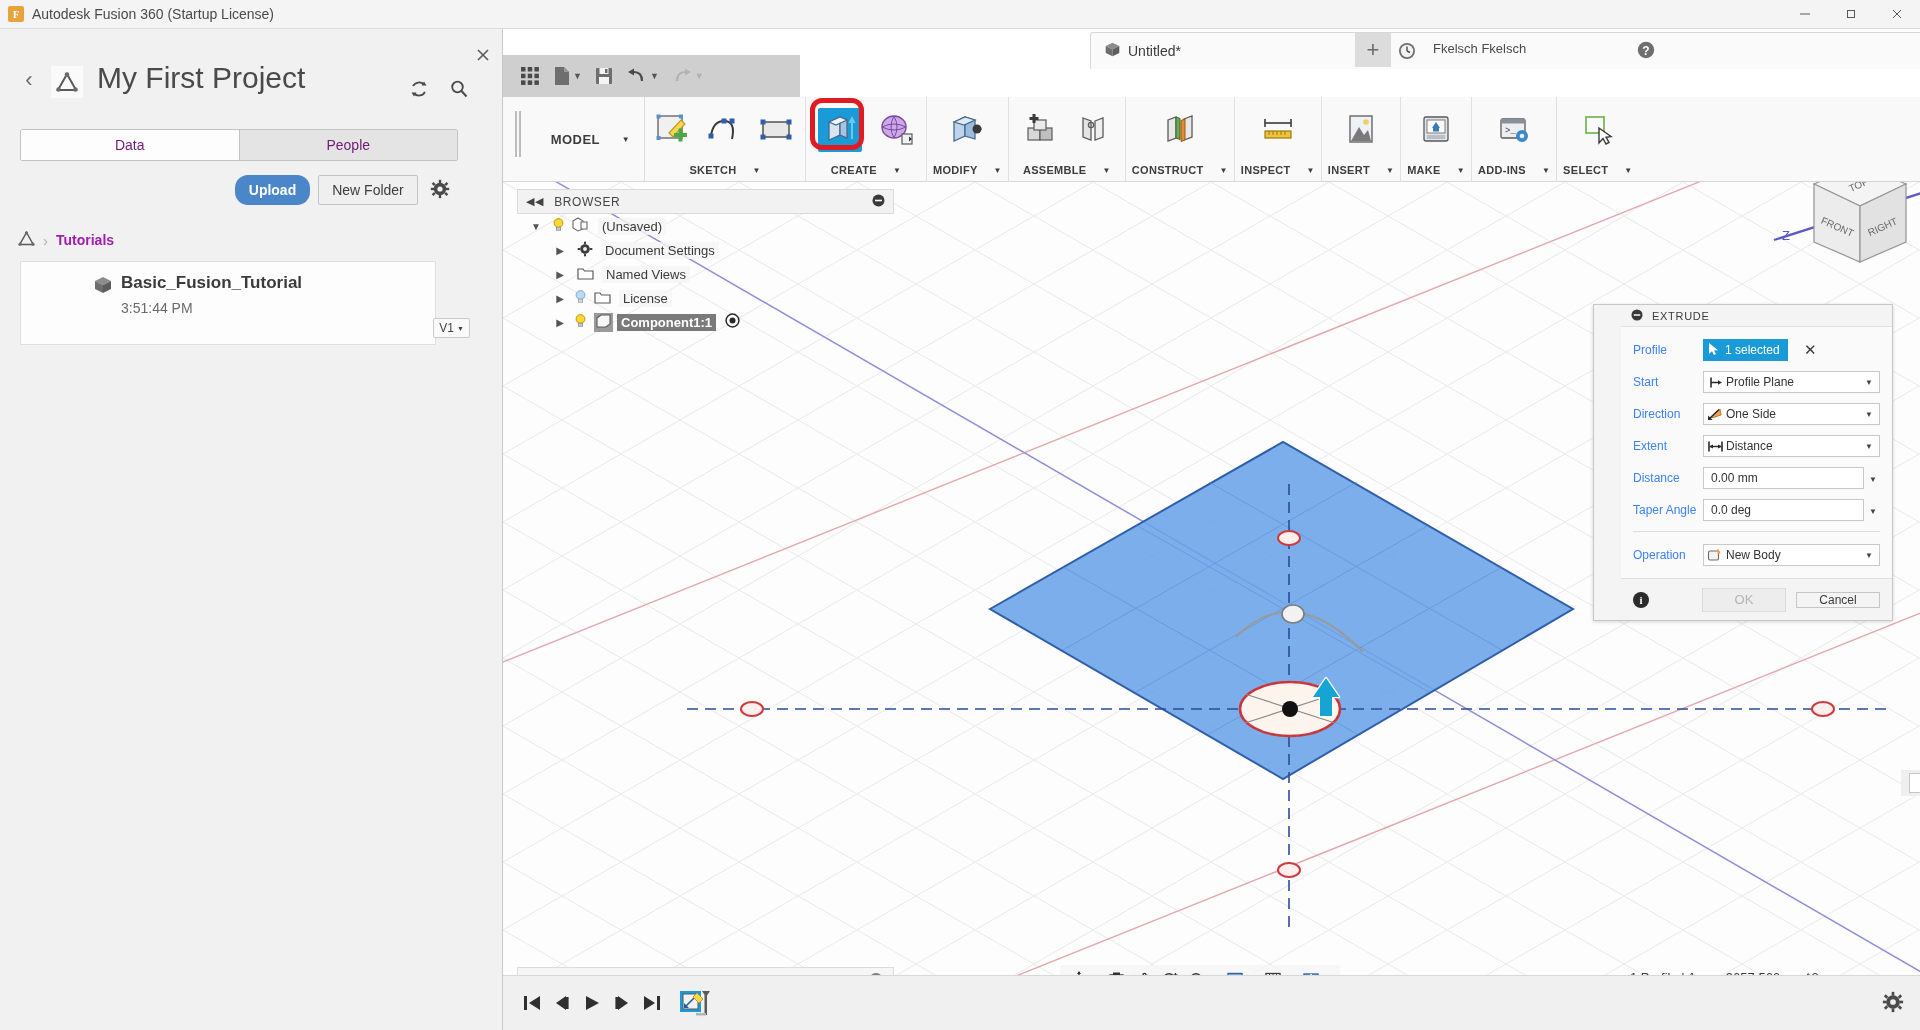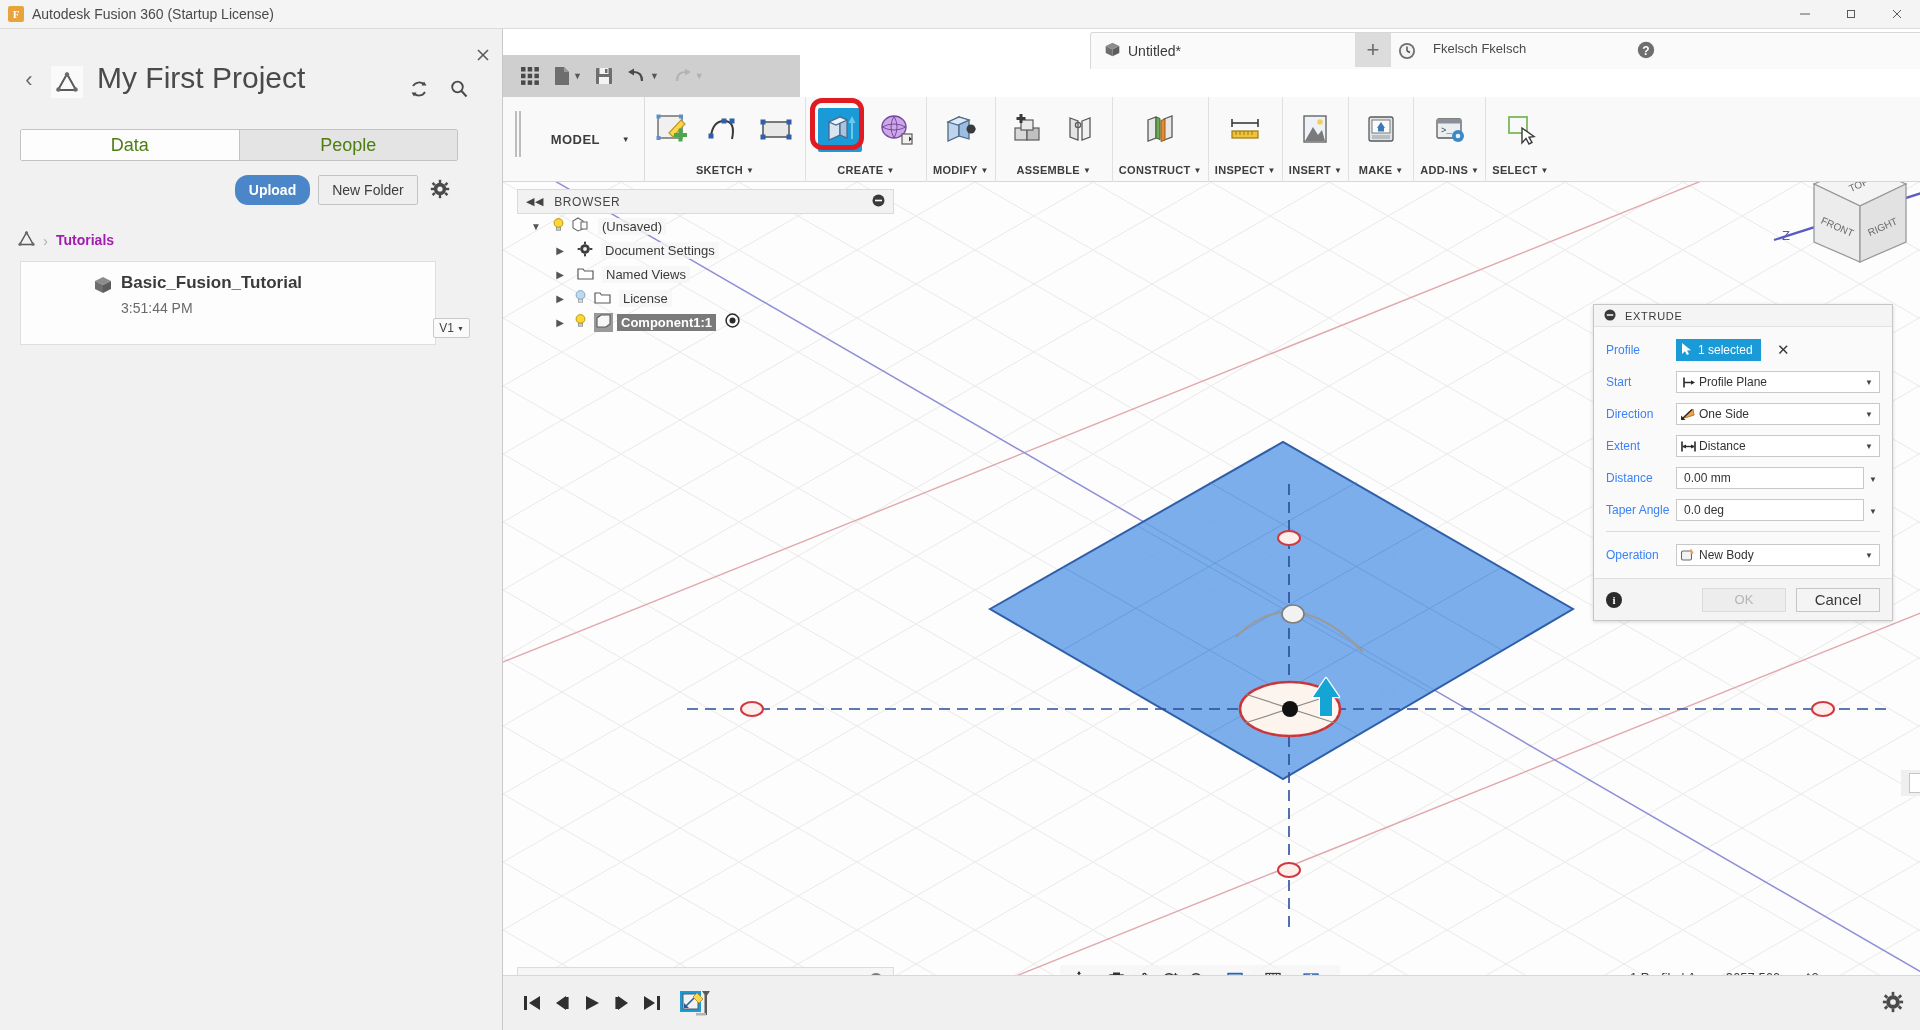--- a/index.html
+++ b/index.html
@@ -52,21 +52,21 @@
     position:absolute; width:26px;height:26px;
     display:flex;align-items:center;justify-content:center;
   }
   
   #dp-tabs {
     position:absolute; left:20px; top:100px; width:438px; height:32px;
     display:flex; border:1px solid #c3c3c3; border-radius:2px; overflow:hidden;
   }
   .dp-tab {
     flex:1; display:flex;align-items:center;justify-content:center;
-    font-size:18px; color:#4d7c0f; background:#e4e4e4;
+    font-size:14px; color:#701a75; background:#e4e4e4;
     border-right:1px solid #c3c3c3;
   }
   .dp-tab:last-child{border-right:none;}
   .dp-tab.active { background:#fdfdfd; }
 
   
   #dp-actions { position:absolute; left:0; top:146px; width:503px; height:34px; }
   #btn-upload {
     position:absolute; left:235px; top:0; width:75px; height:30px;
     background:#4a86c8; color:#fff; border:none; border-radius:13px;
@@ -166,21 +166,21 @@
     height:85px; display:flex; flex-direction:column; align-items:center;
     border-right:1px solid #e0e0e0; padding:0 6px; position:relative;
   }
   .rb-icons { display:flex; align-items:flex-end; height:62px; padding-top:4px; }
   .rb-item {
     width:52px; height:58px; display:flex; align-items:center; justify-content:center;
     position:relative;
   }
   .rb-label {
     font-size:11px; font-weight:bold; color:#3d3d3d; letter-spacing:.3px;
-    display:flex; align-items:center; gap:3px; height:22px;
+    display:flex; align-items:center; gap:16px; height:22px;
   }
   .rb-caret { font-size:8px; }
   #extrude-highlight {
     position:absolute; left:-6px; top:-7px; width:62px; height:62px;
     border:5px solid #e11b22; border-radius:12px; pointer-events:none;
   }
   .icon-active-bg { background:#1a9bd7; border-radius:2px; }
 
   
   #canvas {
@@ -205,20 +205,21 @@
   }
   .tree-arrow { width:18px; text-align:center; color:#555; font-size:10px; }
   .tree-label { background:rgba(245,245,245,0.82); padding:1px 4px; white-space:nowrap; }
   .tree-label.selected { background:#7a7a7a; color:#fff; font-weight:bold; }
 
   
   #extrude-dialog {
     position:absolute; left:1593px; top:275px; width:300px;
     background:#f4f4f4; border:1px solid #c6c6c6;
     box-shadow:0 1px 4px rgba(0,0,0,.16);
+    padding-left:27px;
   }
   #ex-head {
     height:22px; display:flex; align-items:center; gap:9px;
     padding-left:10px; font-size:11px; letter-spacing:.7px; color:#3b3b3b;
     background:#f4f4f4; border-bottom:1px solid #e2e2e2;
   }
   #ex-body { background:#fafafa; padding:8px 12px 6px 12px; }
   .ex-row { display:flex; align-items:center; height:30px; margin-bottom:2px; }
   .ex-label { width:70px; font-size:12px; color:#3b82f6; }
   .ex-ctrl {
@@ -250,22 +251,22 @@
     width:16px;height:16px;border-radius:50%;background:#2b2b2b;color:#fff;
     font-size:11px; font-weight:bold; display:flex;align-items:center;justify-content:center;
     font-family:"Liberation Serif",serif;
   }
   #ex-ok {
     margin-left:auto; width:84px;height:24px; background:#ededed;
     border:1px solid #dcdcdc; color:#b4b4b4; font-size:13px;
     display:flex;align-items:center;justify-content:center;
   }
   #ex-cancel {
-    margin-left:10px; width:84px;height:24px; background:#f4f4f4;
-    border:1px solid #c6c6c6; color:#3a3a3a; font-size:15px;
+    margin-left:10px; width:84px;height:16px; background:#f4f4f4;
+    border:1px solid #c6c6c6; color:#3a3a3a; font-size:12px;
     display:flex;align-items:center;justify-content:center;
   }
 
   
   #dist-field {
     position:absolute; left:1398px; top:588px; width:120px; height:26px;
     background:#efefef; display:flex; align-items:center;
   }
   #dist-field .box {
     width:88px;height:20px;background:#fff;border:1px solid #c4c4c4;

